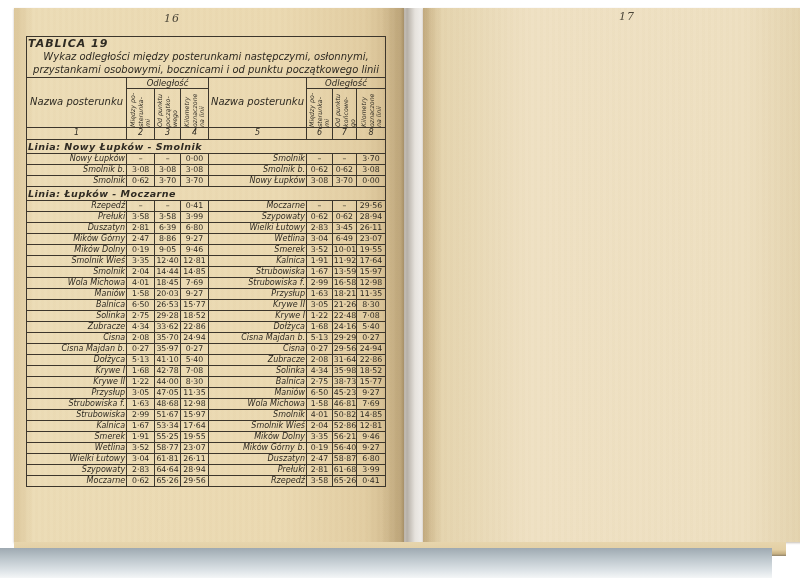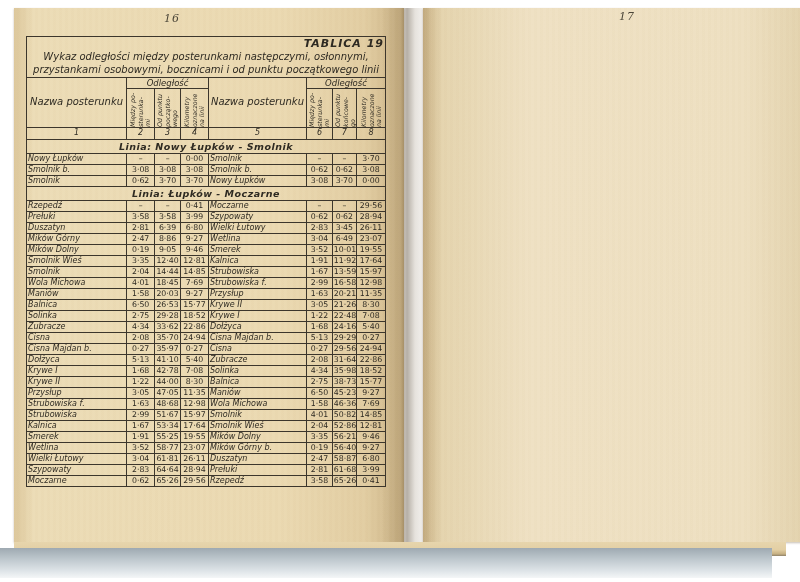--- a/index.html
+++ b/index.html
@@ -49,35 +49,35 @@
 
   table.dist{
     position:absolute;left:12px;top:28px;width:360px;
     border-collapse:collapse;table-layout:fixed;
     font-size:8px;font-style:italic;color:#2e2a22;
   }
   table.dist td,table.dist th{
     border:1px solid #3c362c;padding:0 1px;height:10px;line-height:1.05;
     overflow:hidden;white-space:nowrap;font-weight:normal;
   }
-  tr.title-row td{border-bottom:none;text-align:right;font-weight:bold;
+  tr.title-row td{border-bottom:none;text-align:left;font-weight:bold;
     font-size:11px;letter-spacing:1px;height:14px;}
   tr.desc-row td{border-top:none;text-align:center;font-size:10px;height:13px;line-height:1.25;}
   tr.desc-row.last td{border-top:none;}
   .hdr-name{text-align:center;font-size:10px;}
   .hdr-dist{text-align:center;font-size:8.5px;height:13px;}
   .hdr-rot{height:40px;vertical-align:middle;padding:0;}
   .rot{
     writing-mode:vertical-rl;transform:rotate(180deg);
     font-size:6.3px;line-height:1.2;margin:0 auto;height:38px;
     white-space:normal;text-align:left;
   }
   tr.colnum-row td{text-align:center;font-size:8px;height:11px;}
-  tr.section-row td{text-align:center;font-weight:bold;font-size:9.5px;height:13px;letter-spacing:.5px;}
-  td.st{text-align:left;padding-left:3px;}
+  tr.section-row td{text-align:left;font-weight:bold;font-size:9.5px;height:13px;letter-spacing:.5px;}
+  td.st{text-align:right;padding-left:3px;}
   td.val{text-align:center;font-style:normal;font-size:7.8px;}
 
   
   .frame{
     position:absolute;left:24px;top:19px;width:342px;height:505px;
     border:1.5px solid #4d4637;
   }
   .zal-title{
     position:absolute;left:0;top:182px;width:100%;text-align:center;
     font-size:27px;font-weight:bold;letter-spacing:3px;color:#5b5d4e;
@@ -278,21 +278,21 @@
               <td class="val">16·58</td>
               <td class="val">12·98</td>
             </tr>
             <tr>
               <td class="st">Maniów</td>
               <td class="val">1·58</td>
               <td class="val">20·03</td>
               <td class="val">9·27</td>
               <td class="st">Przysłup</td>
               <td class="val">1·63</td>
-              <td class="val">20·21</td>
+              <td class="val">18·21</td>
               <td class="val">11·35</td>
             </tr>
             <tr>
               <td class="st">Balnica</td>
               <td class="val">6·50</td>
               <td class="val">26·53</td>
               <td class="val">15·77</td>
               <td class="st">Krywe II</td>
               <td class="val">3·05</td>
               <td class="val">21·26</td>
@@ -378,21 +378,21 @@
               <td class="val">45·23</td>
               <td class="val">9·27</td>
             </tr>
             <tr>
               <td class="st">Strubowiska f.</td>
               <td class="val">1·63</td>
               <td class="val">48·68</td>
               <td class="val">12·98</td>
               <td class="st">Wola Michowa</td>
               <td class="val">1·58</td>
-              <td class="val">46·36</td>
+              <td class="val">46·81</td>
               <td class="val">7·69</td>
             </tr>
             <tr>
               <td class="st">Strubowiska</td>
               <td class="val">2·99</td>
               <td class="val">51·67</td>
               <td class="val">15·97</td>
               <td class="st">Smolnik</td>
               <td class="val">4·01</td>
               <td class="val">50·82</td>

